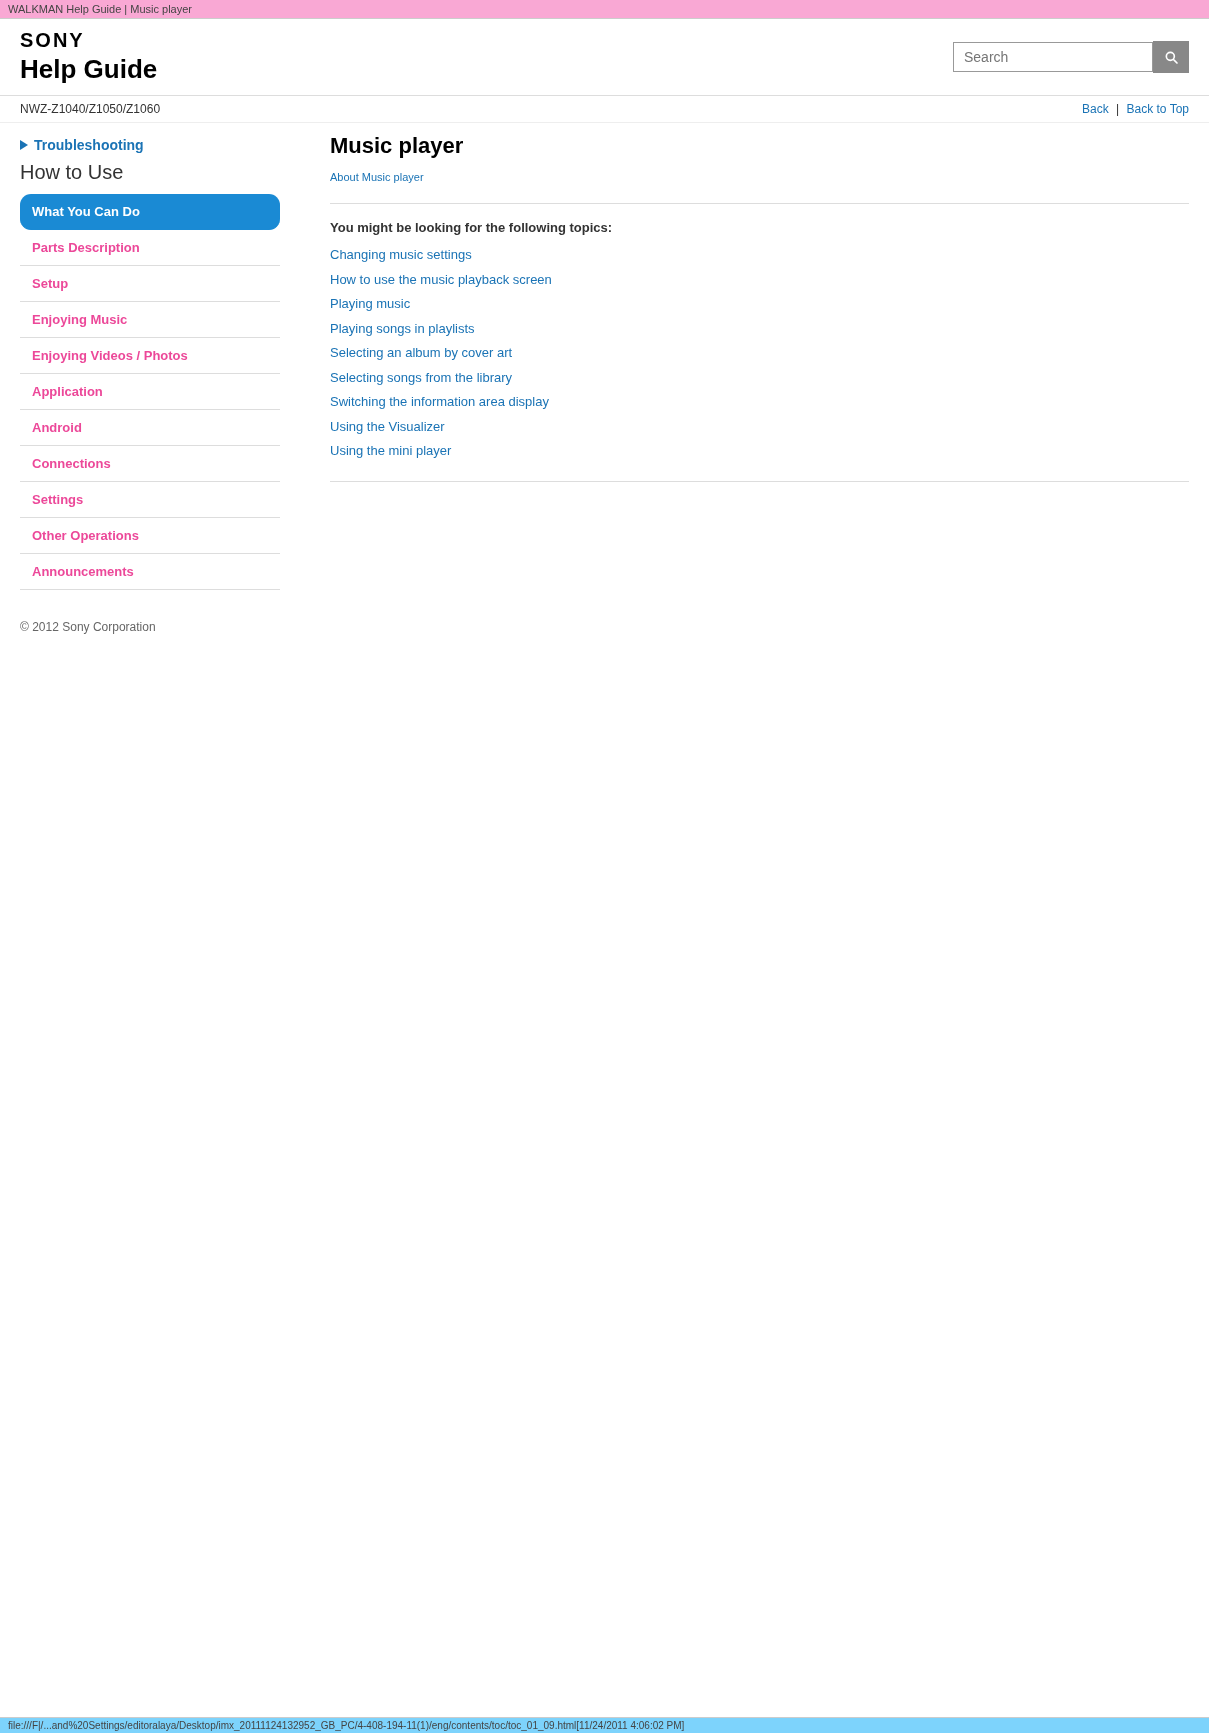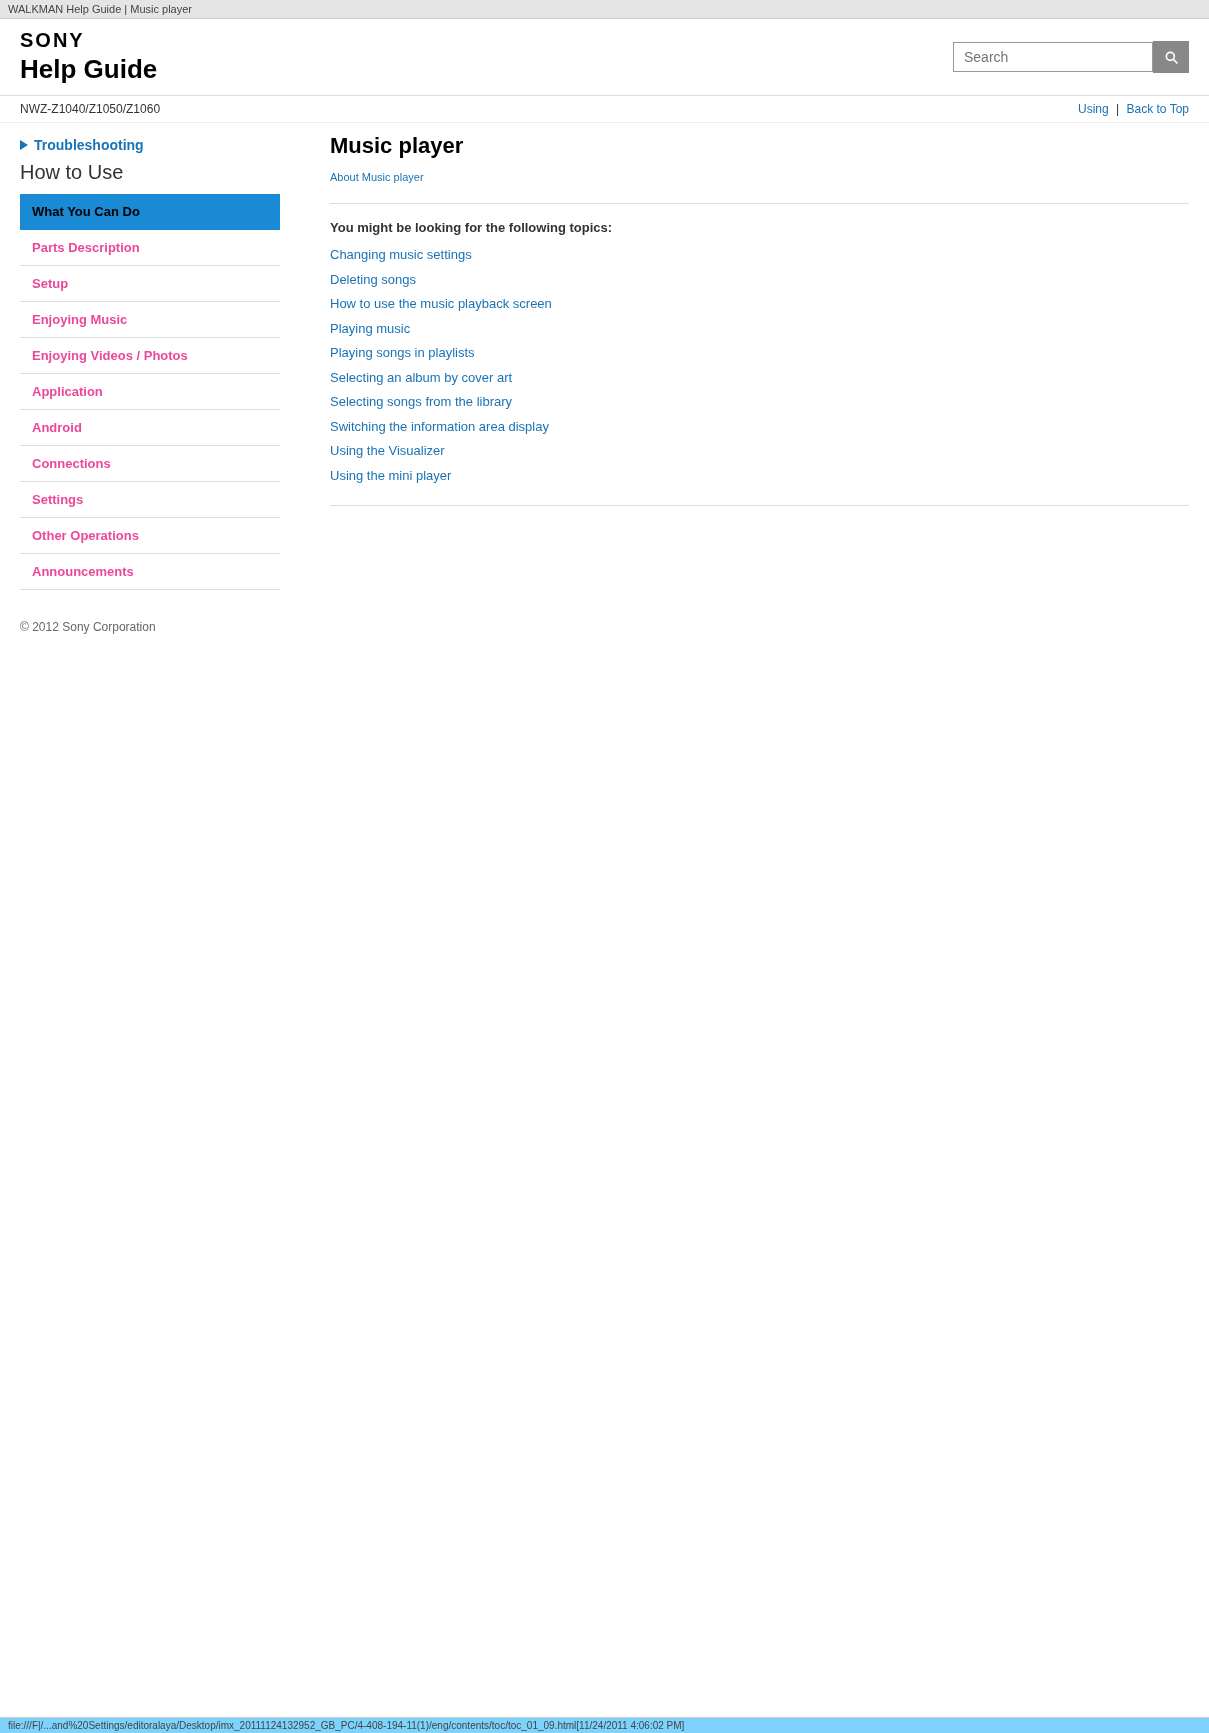--- a/index.html
+++ b/index.html
@@ -5,21 +5,21 @@
   <style>
     * { margin: 0; padding: 0; box-sizing: border-box; }
     body {
       font-family: Arial, Helvetica, sans-serif;
       font-size: 13px;
       color: #333;
       background: #fff;
     }
     
     .browser-title-bar {
-      background: #e5e5e5;
+      background: #f9a8d4;
       border-bottom: 1px solid #ccc;
       padding: 3px 8px;
       font-size: 11px;
       color: #444;
     }
     
     .header {
       background: #fff;
       border-bottom: 1px solid #ddd;
       padding: 10px 20px 10px 20px;
@@ -132,22 +132,23 @@
       padding: 10px 12px;
       color: #ec4899;
       text-decoration: none;
       font-size: 13px;
       border-bottom: 1px solid #ddd;
       font-weight: bold;
       cursor: pointer;
     }
     .nav-item.active {
       background: #1a8ad4;
-      color: #000000;
+      color: #ffffff;
       border-bottom: 1px solid #1a8ad4;
+      border-radius: 11px;
     }
     
     .content {
       flex: 1;
       padding-left: 30px;
       border-left: none;
     }
     .page-title {
       font-size: 22px;
       font-weight: bold;
@@ -222,21 +223,21 @@
       <svg viewBox="0 0 24 24">
         <path d="M21 21l-4.35-4.35M17 11A6 6 0 1 1 5 11a6 6 0 0 1 12 0z" stroke="#fff" stroke-width="2.5" fill="none" stroke-linecap="round"></path>
       </svg>
     </button>
   </div>
 </div>
 
 <div class="subheader">
   <span class="subheader-model">NWZ-Z1040/Z1050/Z1060</span>
   <div class="subheader-nav">
-    <a href="#">Using</a>
+    <a href="#">Back</a>
     <span>|</span>
     <a href="#">Back to Top</a>
   </div>
 </div>
 
 <div class="main-container">
 
   <div class="sidebar">
     <a href="#" class="troubleshooting-link">
       <span class="chevron-icon"></span>
@@ -259,21 +260,20 @@
       </div>
   </div>
 
   <div class="content">
     <div class="page-title">Music player</div>
     <a href="#" class="about-link">About Music player</a>
     <hr class="content-divider">
     <div class="topics-heading">You might be looking for the following topics:</div>
     <div id="topic-links-container">
         <a href="#" class="topic-link">Changing music settings</a>
-        <a href="#" class="topic-link">Deleting songs</a>
         <a href="#" class="topic-link">How to use the music playback screen</a>
         <a href="#" class="topic-link">Playing music</a>
         <a href="#" class="topic-link">Playing songs in playlists</a>
         <a href="#" class="topic-link">Selecting an album by cover art</a>
         <a href="#" class="topic-link">Selecting songs from the library</a>
         <a href="#" class="topic-link">Switching the information area display</a>
         <a href="#" class="topic-link">Using the Visualizer</a>
         <a href="#" class="topic-link">Using the mini player</a>
       </div>
     <hr class="bottom-divider">

